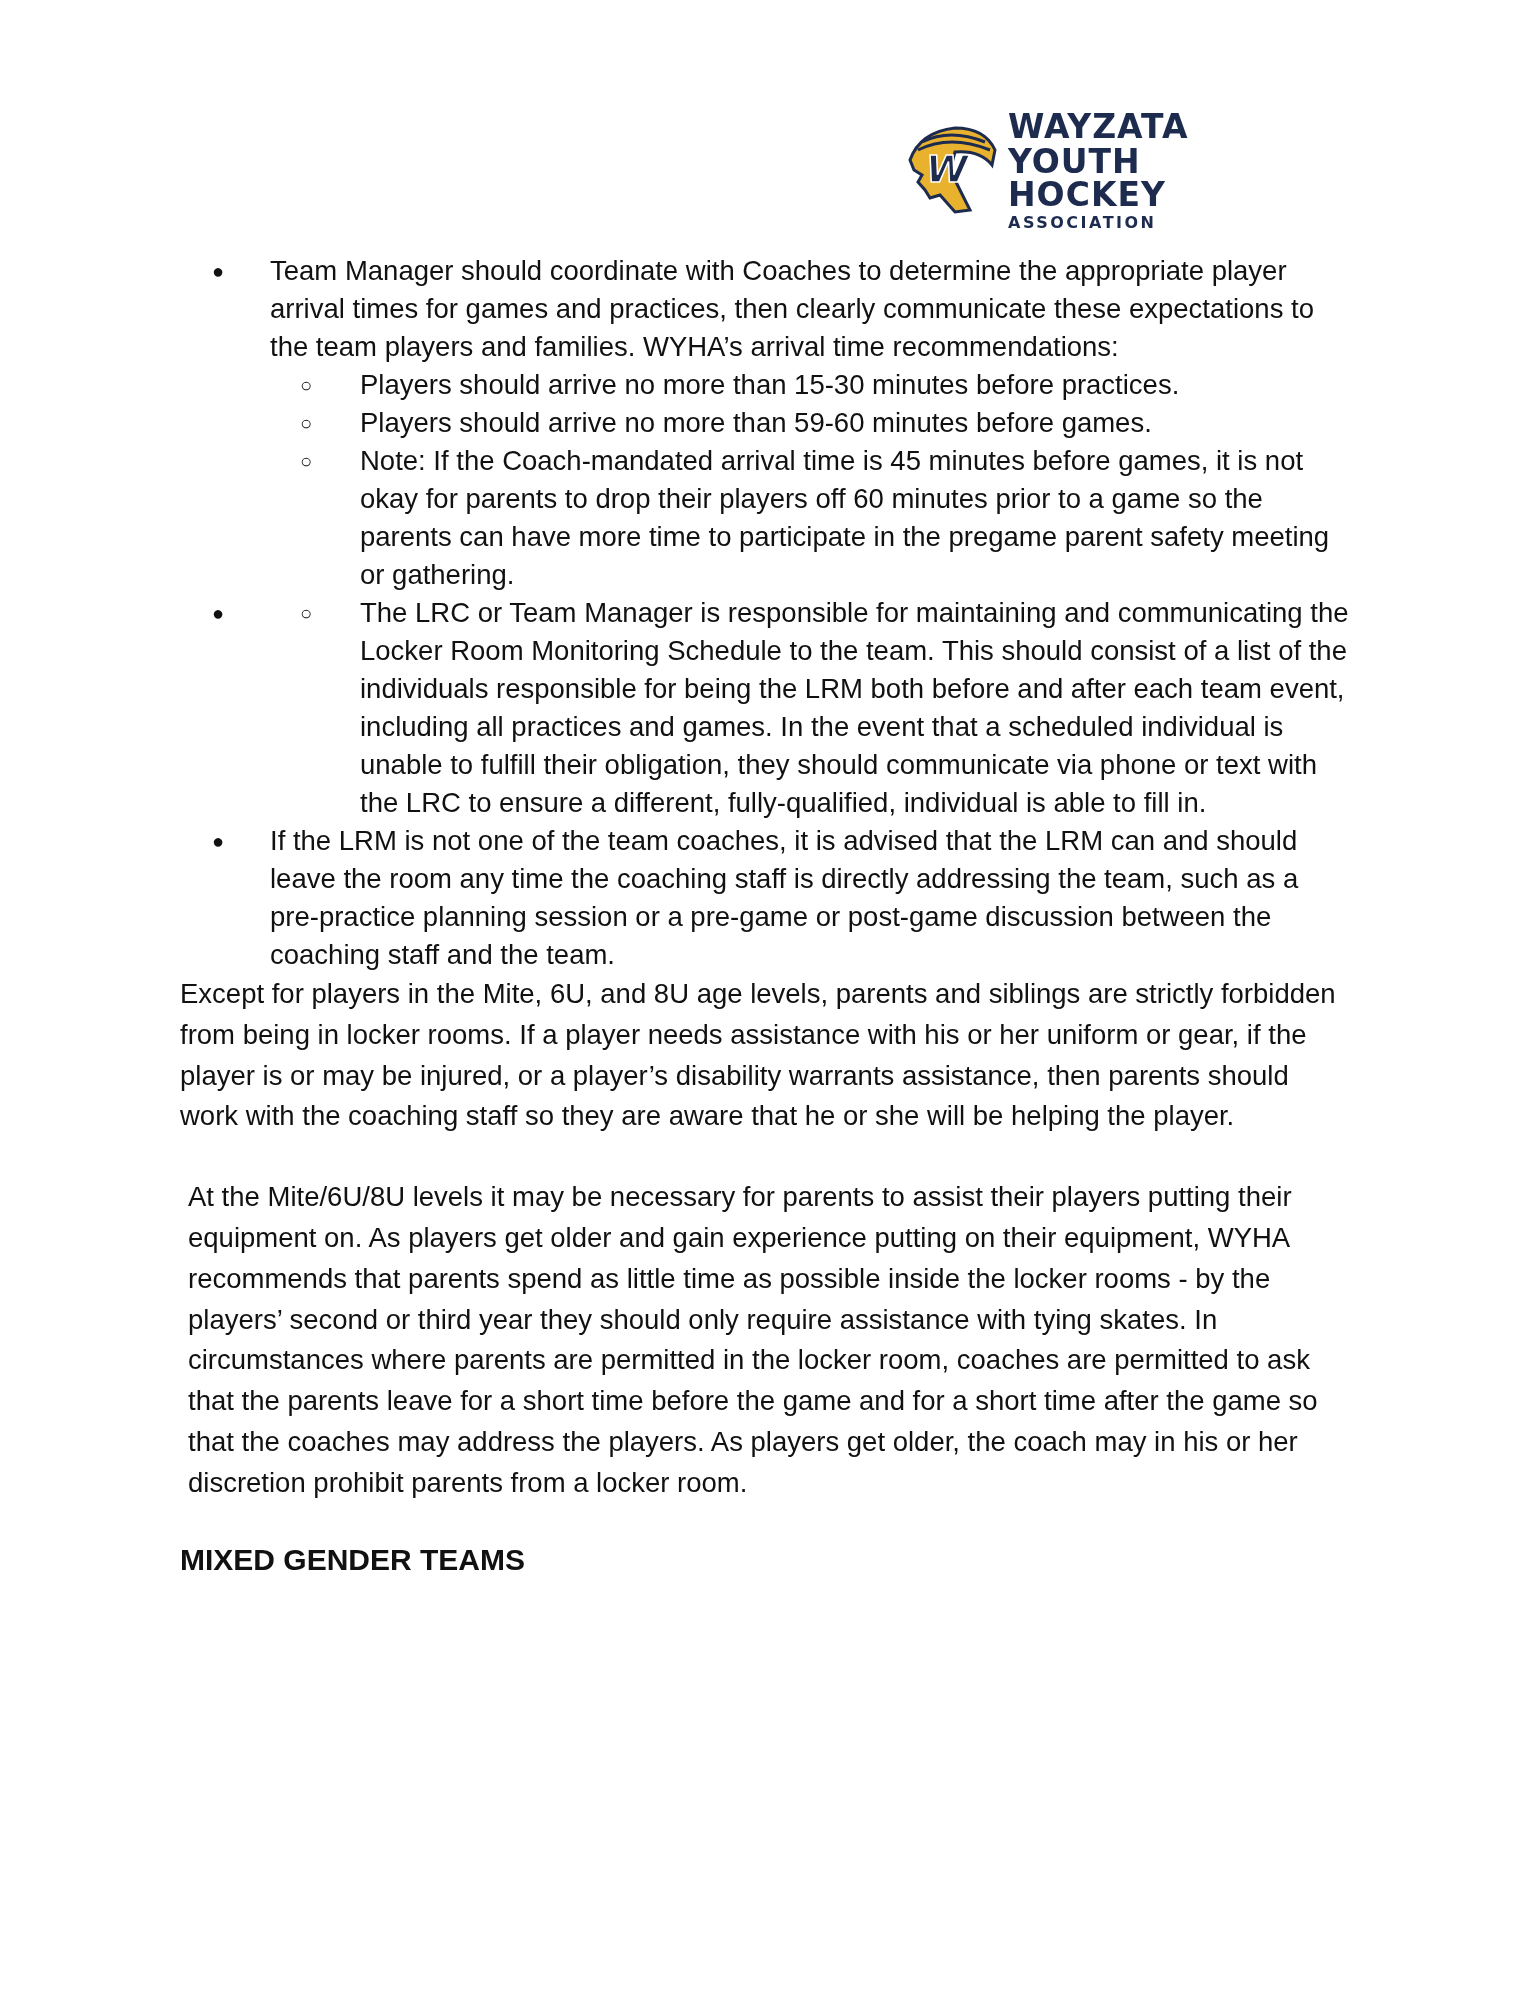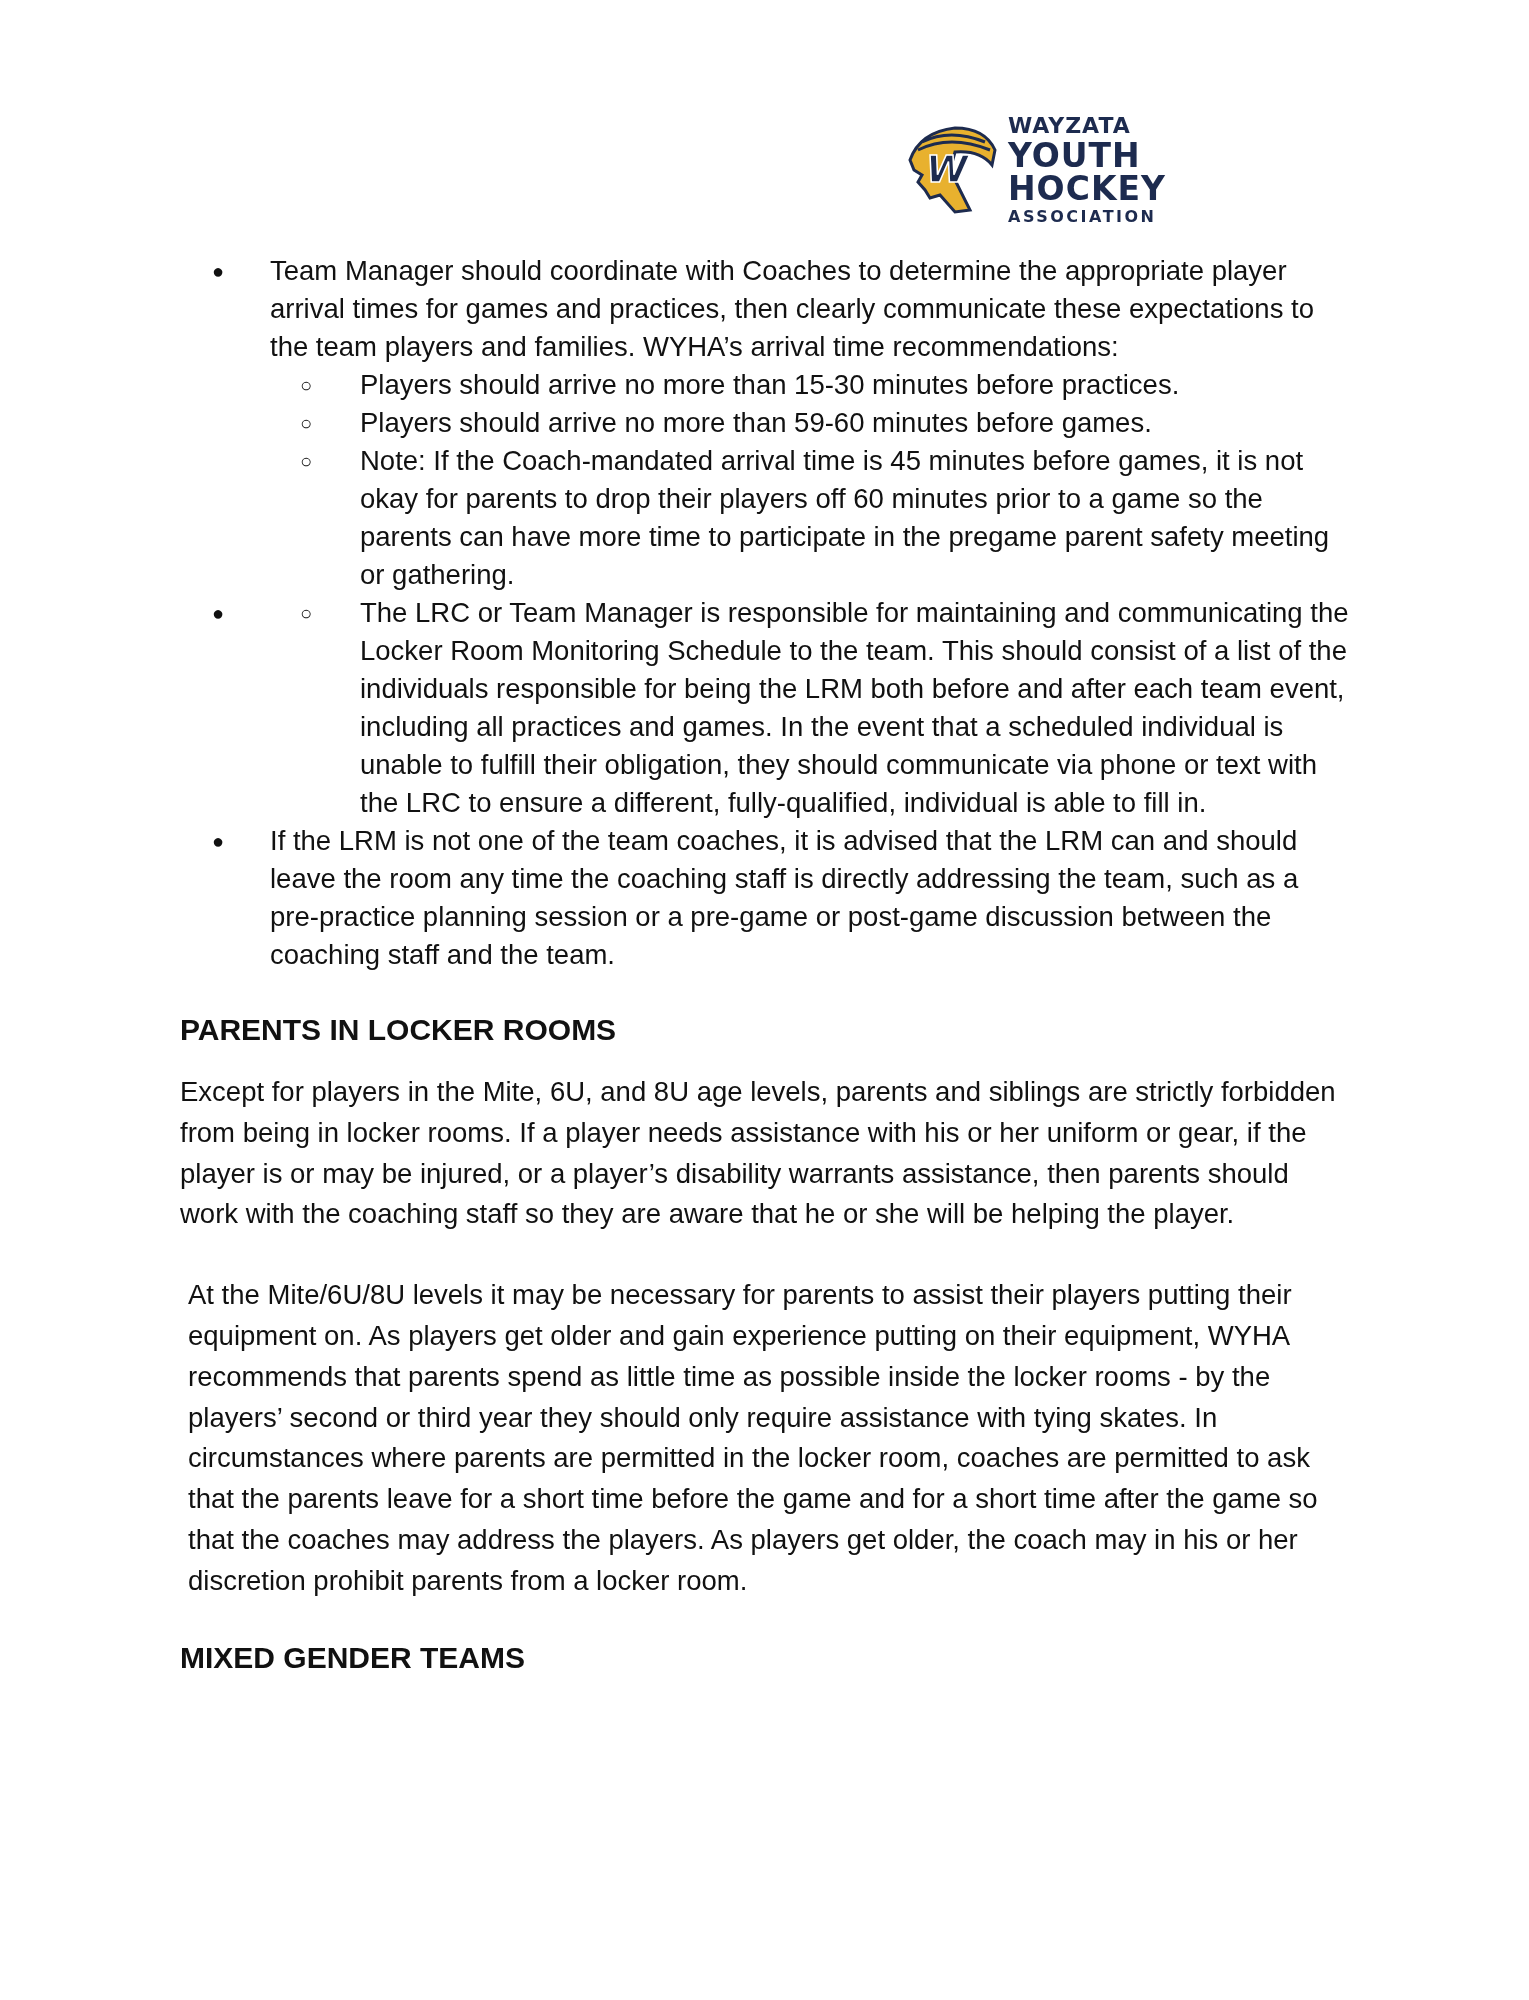--- a/index.html
+++ b/index.html
@@ -1,21 +1,21 @@
 <!DOCTYPE html>
 <html><head>
 <meta charset="utf-8">
 <style>
   html, body { margin: 0; padding: 0; background: #ffffff; }
   body { width: 1529px; height: 2000px; position: relative; overflow: hidden;
          font-family: "Liberation Sans", "DejaVu Sans", sans-serif; color: #111111; }
   .logo { position: absolute; left: 900px; top: 120px; width: 390px; height: 100px; display: flex; align-items: center; }
   .logo-mark { width: 100px; height: 100px; flex: none; }
   .logo-text { margin-left: 8px; color: #1d2b4f; font-family: "DejaVu Sans", sans-serif; font-weight: bold; line-height: 1; }
-  .logo-text .l1 { font-size: 22px; letter-spacing: 1px; }
+  .logo-text .l1 { font-size: 33px; letter-spacing: 1px; }
   .logo-text .l2 { font-size: 33px; letter-spacing: 1px; margin-top: 2px; }
   .logo-text .l3 { font-size: 16px; letter-spacing: 2.5px; margin-top: 4px; }
   .page { position: absolute; left: 180px; top: 252px; width: 1170px; font-size: 27.5px; line-height: 38px; }
   ul.l1 { list-style: none; margin: 0; padding: 0; }
   ul.l1 > li { position: relative; padding-left: 90px; }
   ul.l1 > li > .bullet { position: absolute; left: 32px; top: 0; font-size: 20px; }
   ul.l2 { list-style: none; margin: 0; padding: 0; }
   ul.l2 > li { position: relative; padding-left: 90px; }
   ul.l2 > li > .bullet { position: absolute; left: 30px; top: 0; font-size: 20px; }
   h2 { font-size: 30px; font-weight: bold; margin: 36px 0 22px 0; line-height: 40px; }
@@ -68,18 +68,17 @@
           <span>The LRC or Team Manager is responsible for maintaining and communicating the Locker Room Monitoring Schedule to the team. This should consist of a list of the individuals responsible for being the LRM both before and after each team event, including all practices and games. In the event that a scheduled individual is unable to fulfill their obligation, they should communicate via phone or text with the LRC to ensure a different, fully-qualified, individual is able to fill in.</span>
         </li>
       </ul>
     </li>
     <li>
       <span class="bullet">●</span>
       <span>If the LRM is not one of the team coaches, it is advised that the LRM can and should leave the room any time the coaching staff is directly addressing the team, such as a pre-practice planning session or a pre-game or post-game discussion between the coaching staff and the team.</span>
     </li>
   </ul>
 
-  <h2>PARENTS IN LOCKER ROOMS</h2>
   <p>Except for players in the Mite, 6U, and 8U age levels, parents and siblings are strictly forbidden from being in locker rooms. If a player needs assistance with his or her uniform or gear, if the player is or may be injured, or a player’s disability warrants assistance, then parents should work with the coaching staff so they are aware that he or she will be helping the player.</p>
   <p>At the Mite/6U/8U levels it may be necessary for parents to assist their players putting their equipment on. As players get older and gain experience putting on their equipment, WYHA recommends that parents spend as little time as possible inside the locker rooms - by the players’ second or third year they should only require assistance with tying skates. In circumstances where parents are permitted in the locker room, coaches are permitted to ask that the parents leave for a short time before the game and for a short time after the game so that the coaches may address the players. As players get older, the coach may in his or her discretion prohibit parents from a locker room.</p>
 
   <h2 class="h2-second">MIXED GENDER TEAMS</h2>
 </div>
 
 </body></html>

